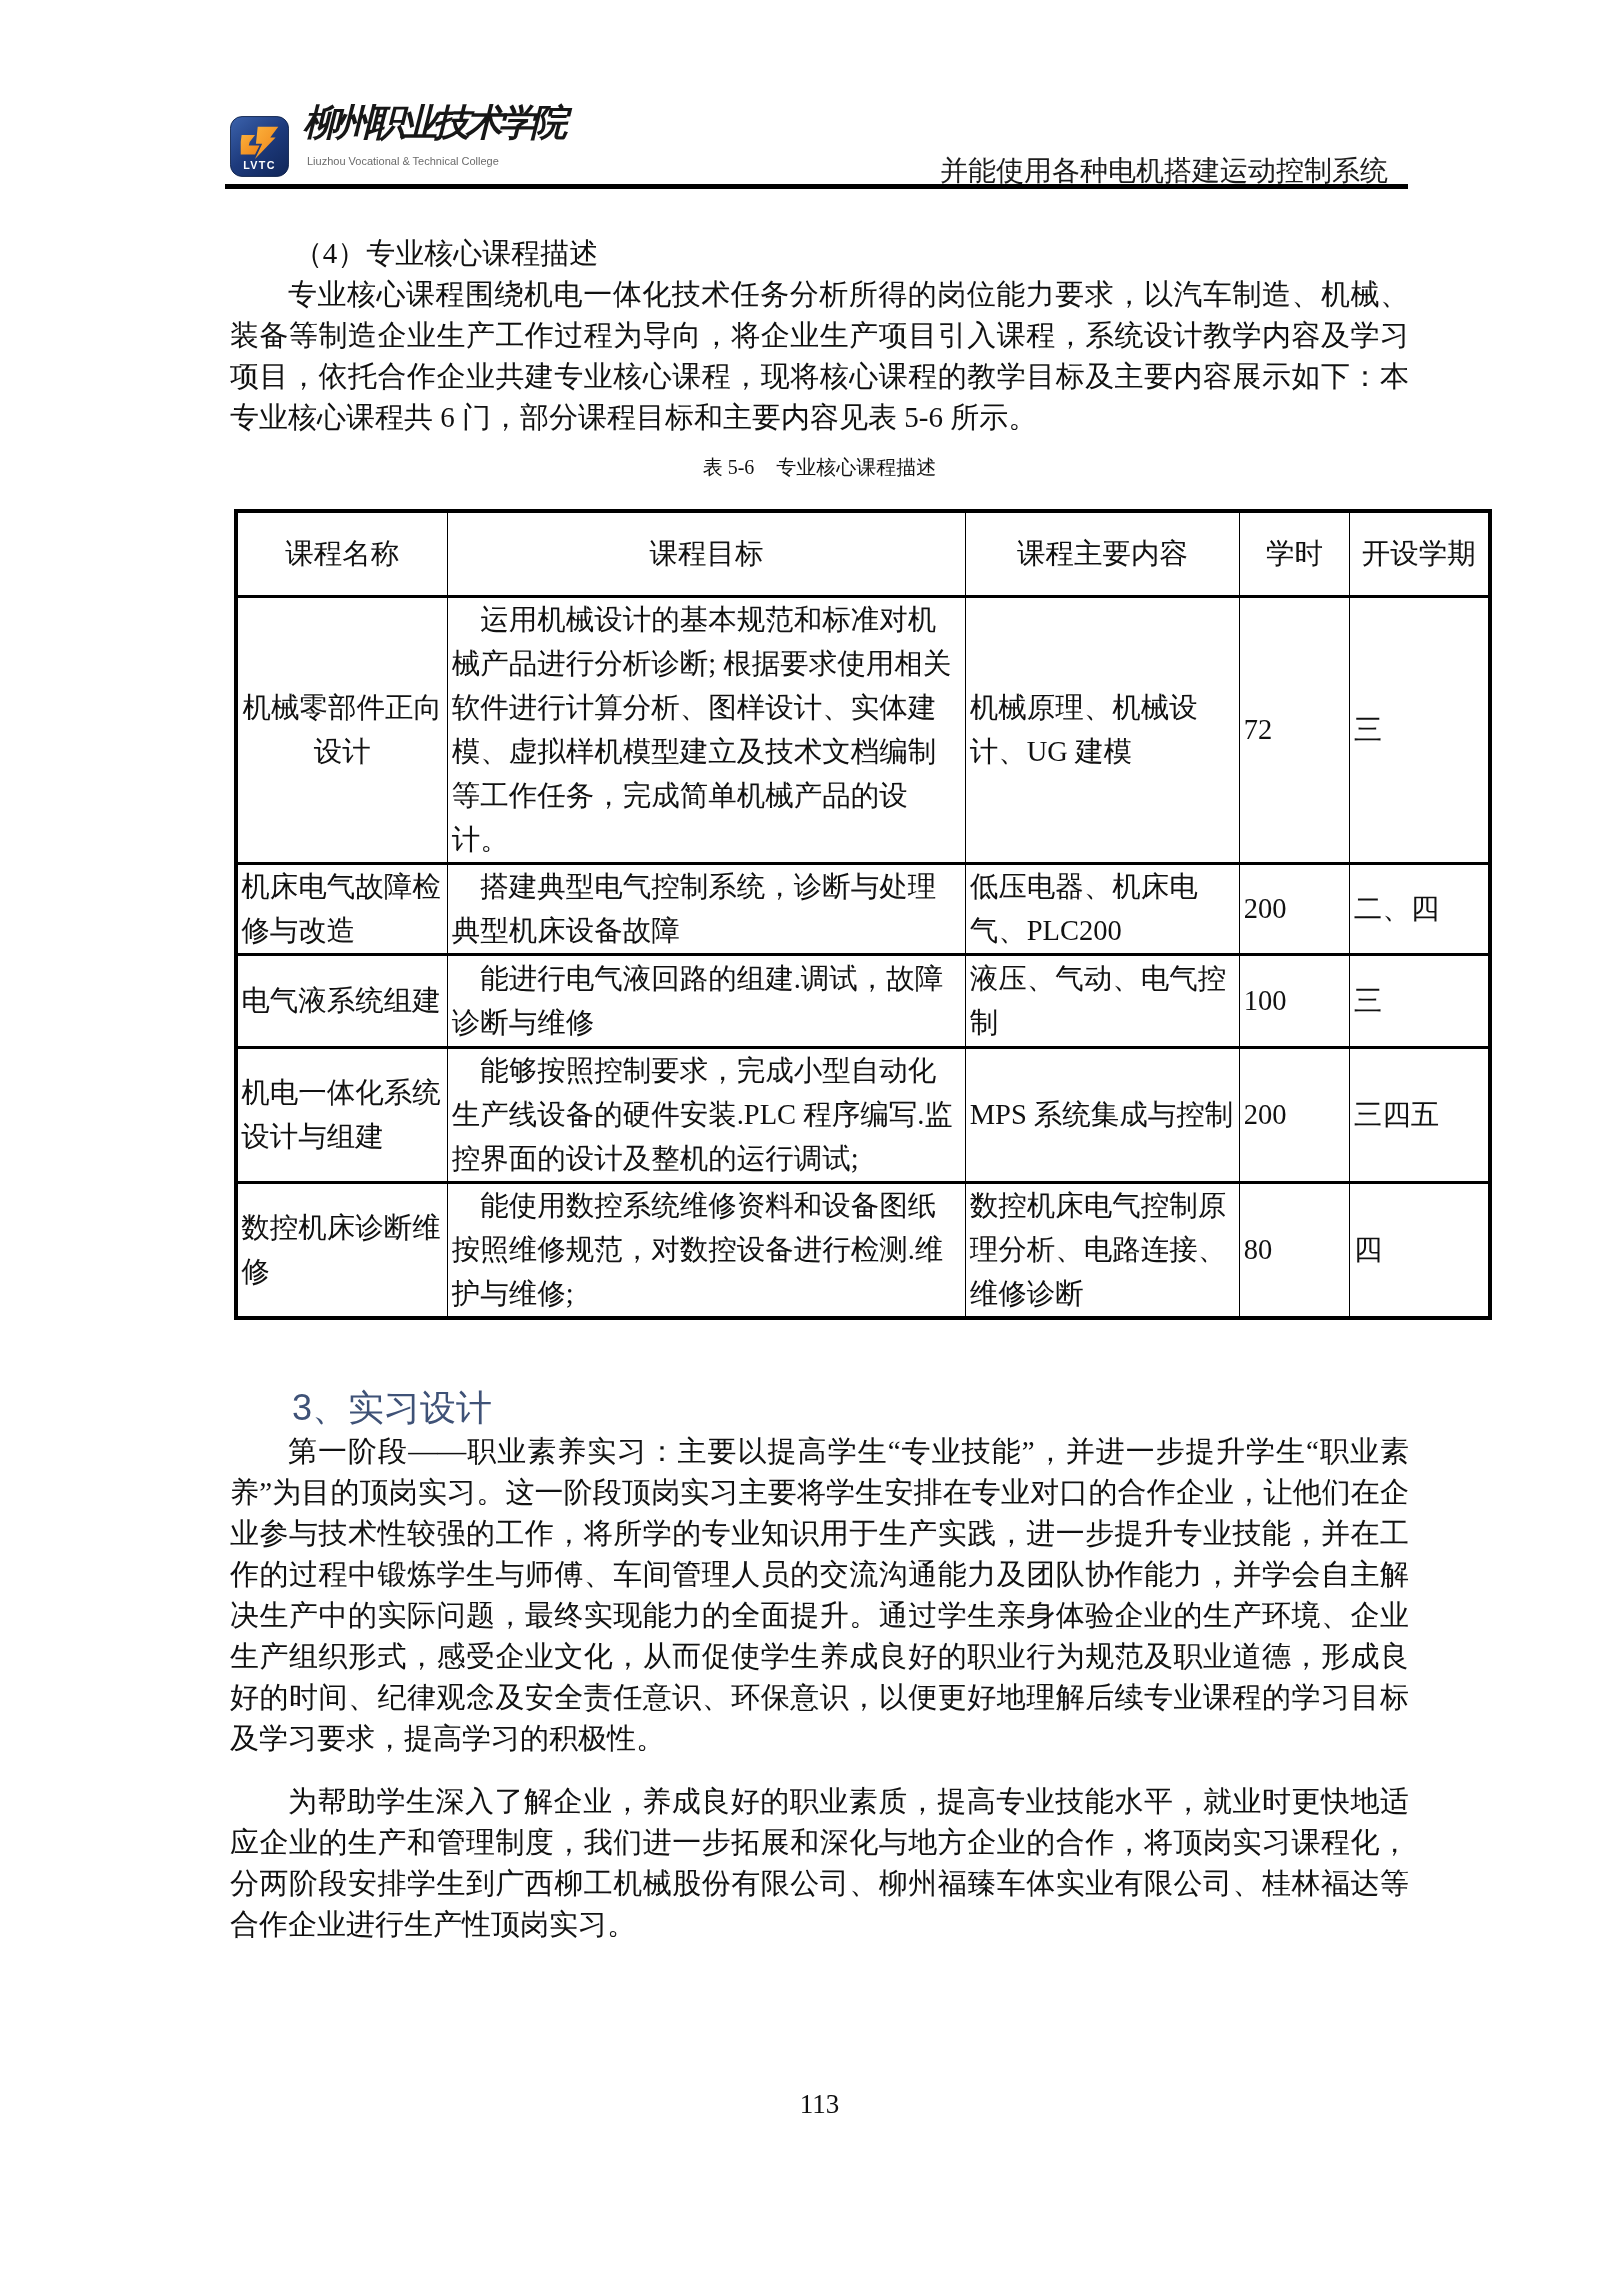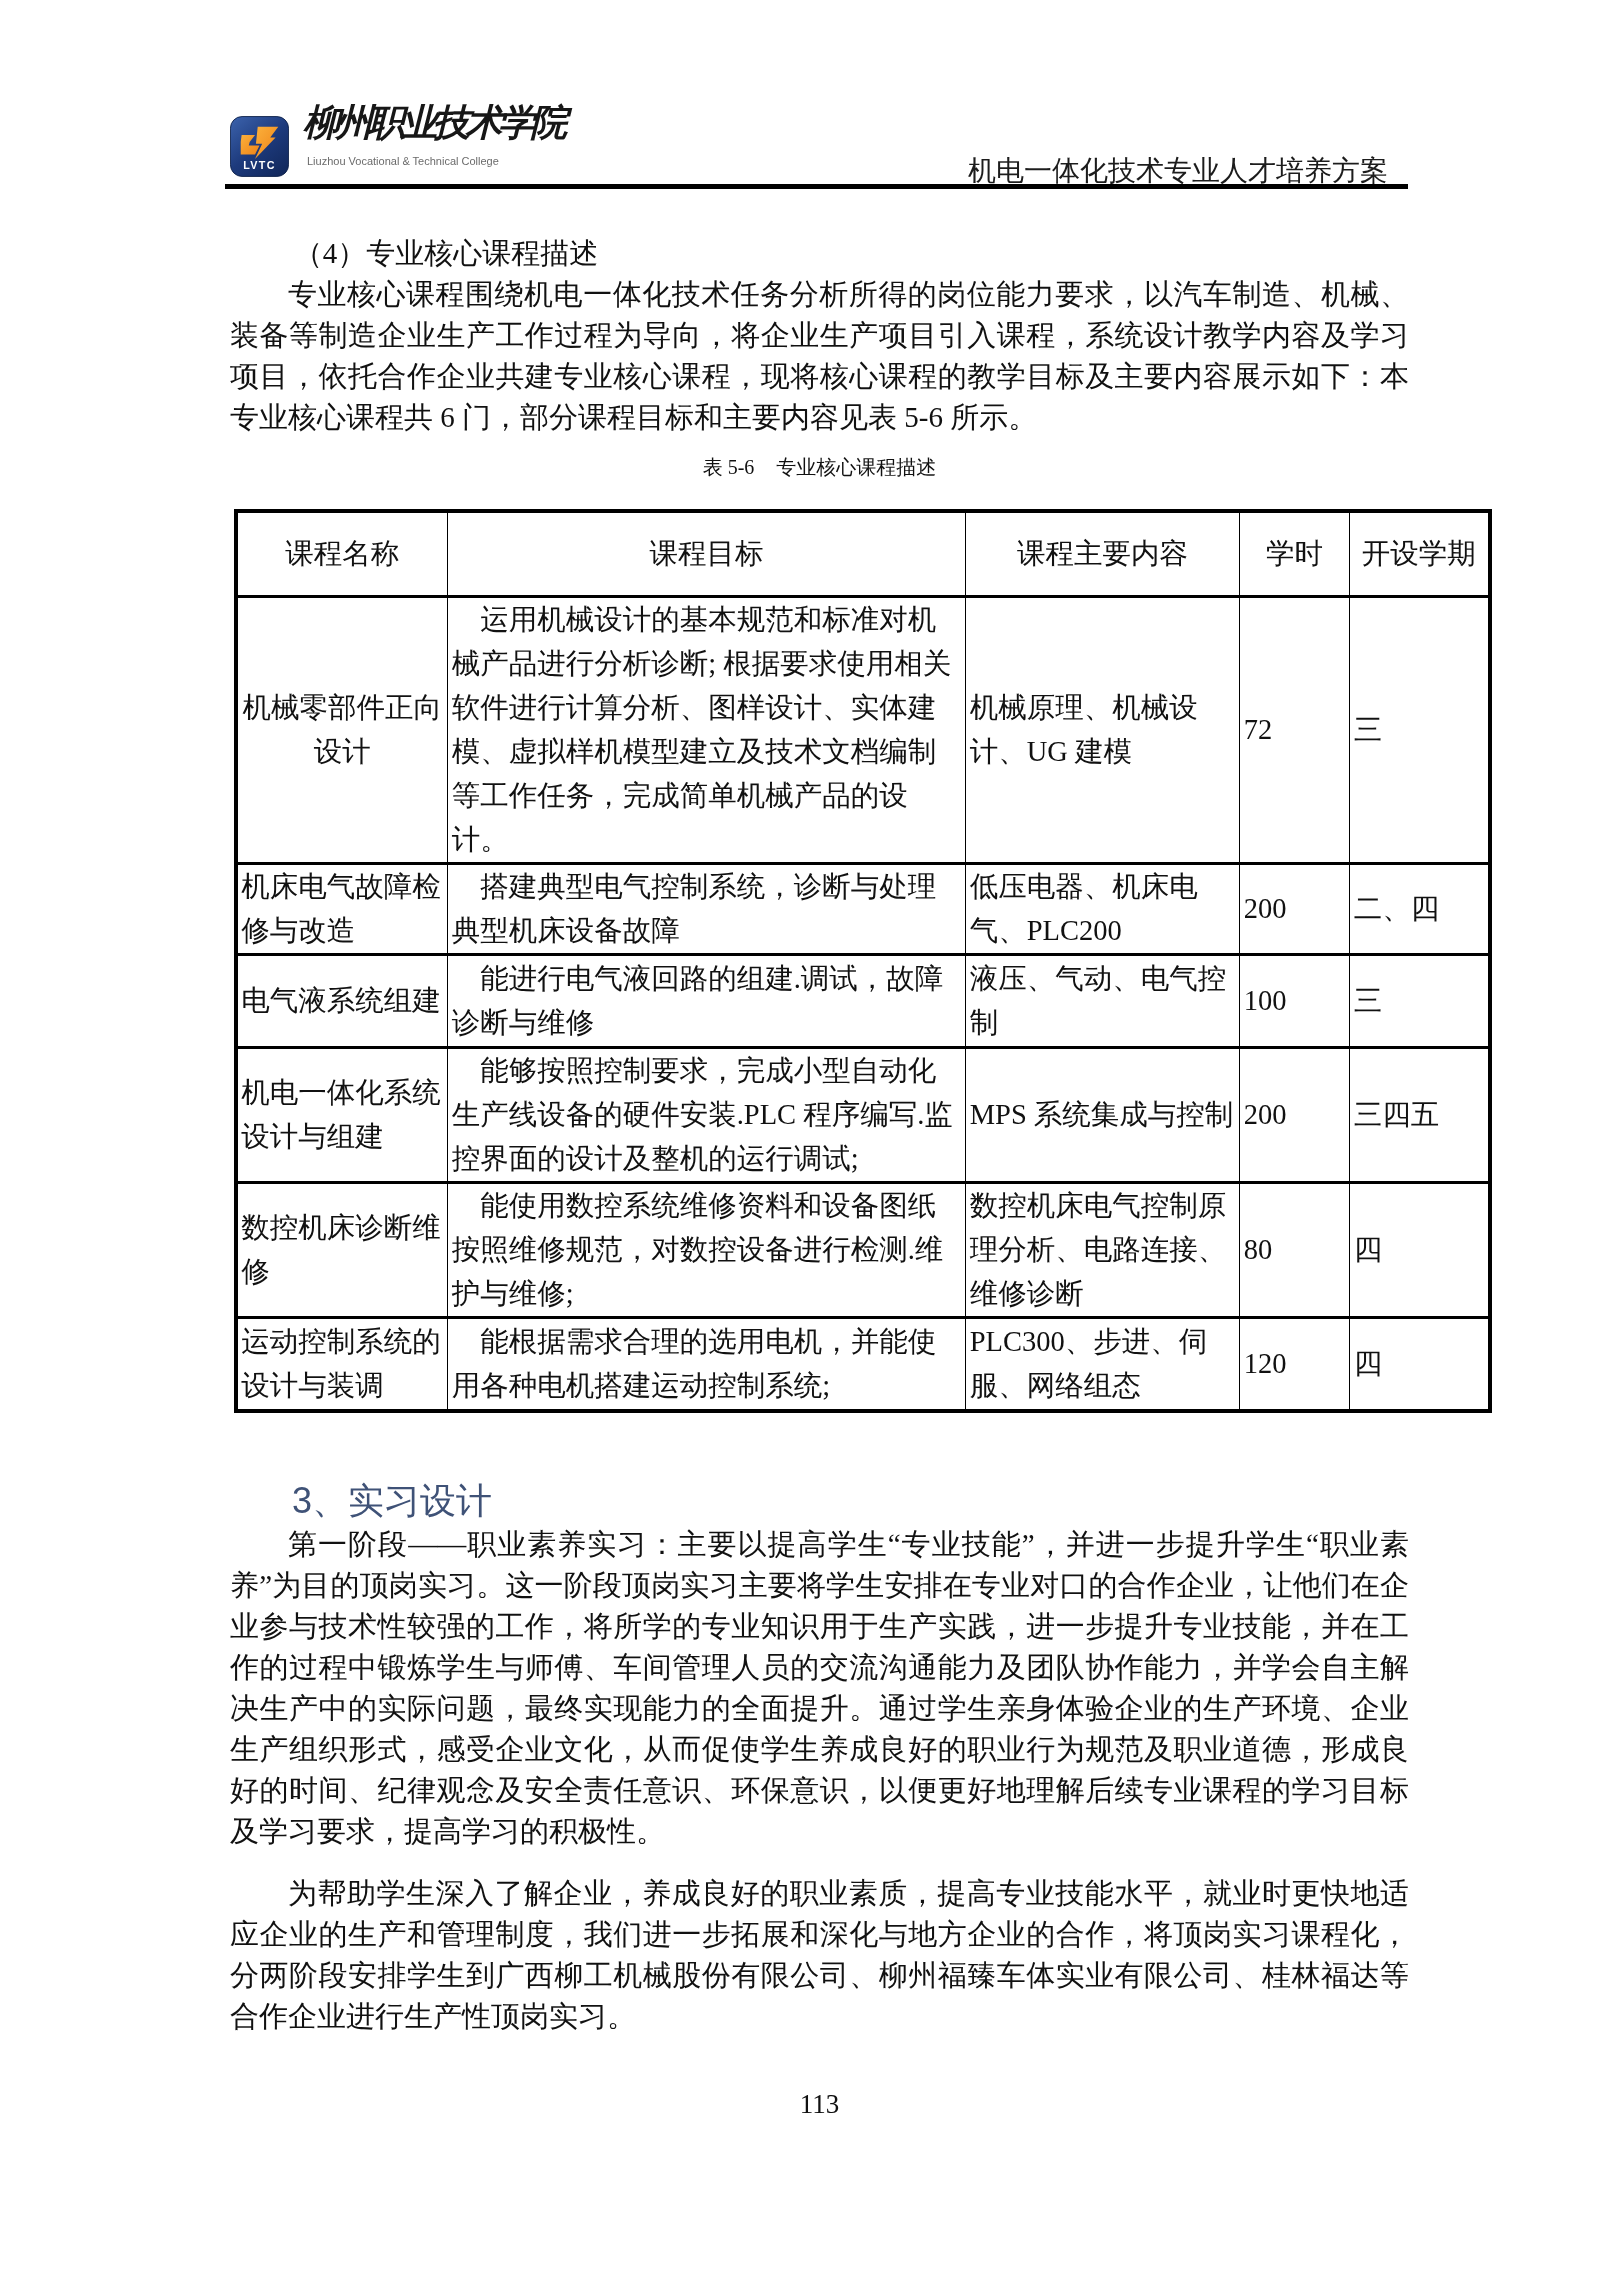--- a/index.html
+++ b/index.html
@@ -95,21 +95,21 @@
       </defs>
       <rect x="0.5" y="0.5" width="65" height="67" rx="13" fill="url(#lvtcGrad)" stroke="#0e2148" stroke-width="1"></rect>
       <path d="M13 21 L28 21 L22 29 L21 33 L33 33 L28 43 L12 43 L12 29 Z" fill="url(#lvtcOr)"></path>
       <path d="M31 12 L54 12 L45 24 L51 24 L28 48 L36 31 L29 31 Z" fill="url(#lvtcOr)"></path>
       <text x="33" y="59" text-anchor="middle" font-size="12" font-weight="bold" fill="#ffffff" letter-spacing="1.5" font-family="Liberation Sans, sans-serif">LVTC</text>
     </svg>
   </div>
 
   <div class="college-zh">柳州职业技术学院</div>
   <div class="college-en">Liuzhou Vocational &amp; Technical College</div>
-  <div class="doc-title">机电一体化技术专业人才培养方案</div>
+  <div class="doc-title">并能使用各种电机搭建运动控制系统</div>
   <div class="header-rule"></div>
 
   <div class="content">
 
     <p class="h4-heading">（4）专业核心课程描述</p>
 
     <p class="intro">专业核心课程围绕机电一体化技术任务分析所得的岗位能力要求，以汽车制造、机械、装备等制造企业生产工作过程为导向，将企业生产项目引入课程，系统设计教学内容及学习项目，依托合作企业共建专业核心课程，现将核心课程的教学目标及主要内容展示如下：本专业核心课程共 6 门，部分课程目标和主要内容见表 5-6 所示。</p>
 
     <p class="table-caption">
       <span class="cap-label">表 5-6</span><span>专业核心课程描述</span>
@@ -165,27 +165,20 @@
         </tr>
 
         <tr class="row-4" style="height:132px">
           <td class="name-cell">数控机床诊断维修</td>
           <td class="goal-cell">能使用数控系统维修资料和设备图纸按照维修规范，对数控设备进行检测.维护与维修;</td>
           <td class="content-cell">数控机床电气控制原理分析、电路连接、维修诊断</td>
           <td class="hours-cell">80</td>
           <td class="term-cell">四</td>
         </tr>
 
-        <tr class="row-5" style="height:93px">
-          <td class="name-cell">运动控制系统的设计与装调</td>
-          <td class="goal-cell">能根据需求合理的选用电机，并能使用各种电机搭建运动控制系统;</td>
-          <td class="content-cell">PLC300、步进、伺服、网络组态</td>
-          <td class="hours-cell">120</td>
-          <td class="term-cell">四</td>
-        </tr>
       </tbody>
     </table>
 
     <p class="sec3-heading">
       <span>3、</span><span>实习设计</span>
     </p>
 
     <p class="para tight">第一阶段——职业素养实习：主要以提高学生“专业技能”，并进一步提升学生“职业素养”为目的顶岗实习。这一阶段顶岗实习主要将学生安排在专业对口的合作企业，让他们在企业参与技术性较强的工作，将所学的专业知识用于生产实践，进一步提升专业技能，并在工作的过程中锻炼学生与师傅、车间管理人员的交流沟通能力及团队协作能力，并学会自主解决生产中的实际问题，最终实现能力的全面提升。通过学生亲身体验企业的生产环境、企业生产组织形式，感受企业文化，从而促使学生养成良好的职业行为规范及职业道德，形成良好的时间、纪律观念及安全责任意识、环保意识，以便更好地理解后续专业课程的学习目标及学习要求，提高学习的积极性。</p>
     <p class="para">为帮助学生深入了解企业，养成良好的职业素质，提高专业技能水平，就业时更快地适应企业的生产和管理制度，我们进一步拓展和深化与地方企业的合作，将顶岗实习课程化，分两阶段安排学生到广西柳工机械股份有限公司、柳州福臻车体实业有限公司、桂林福达等合作企业进行生产性顶岗实习。</p>
 

